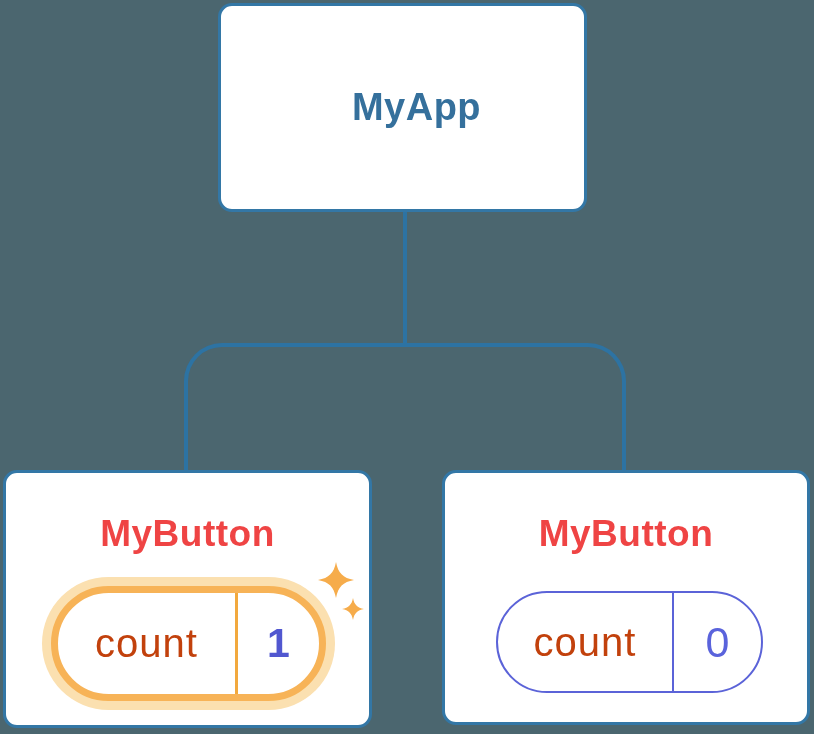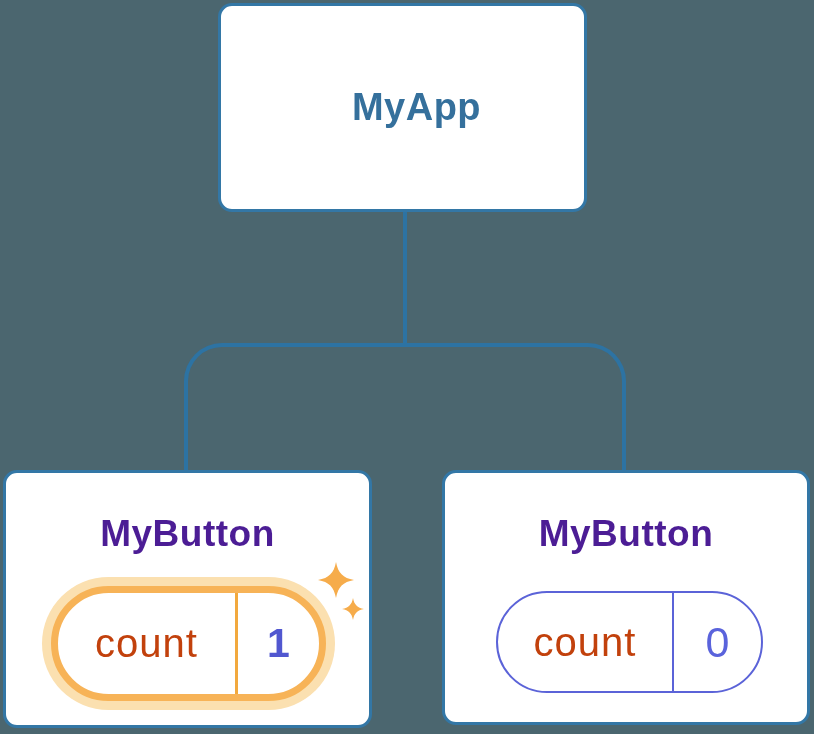--- a/index.html
+++ b/index.html
@@ -36,21 +36,21 @@
     letter-spacing: 0.5px;
   }
   .node-left  { left: 3px;   top: 470px; width: 369px; height: 258px; }
   .node-right { left: 442px; top: 470px; width: 368px; height: 255px; }
 
   .node-title {
     position: absolute;
     left: 0; right: 0;
     top: 40px;
     text-align: center;
-    color: #4c1d95;
+    color: #ef4444;
     font-size: 37px;
     font-weight: 700;
     letter-spacing: 0.5px;
   }
 
   
   .trunk {
     position: absolute;
     left: 403px; top: 210px;
     width: 4px; height: 135px;

